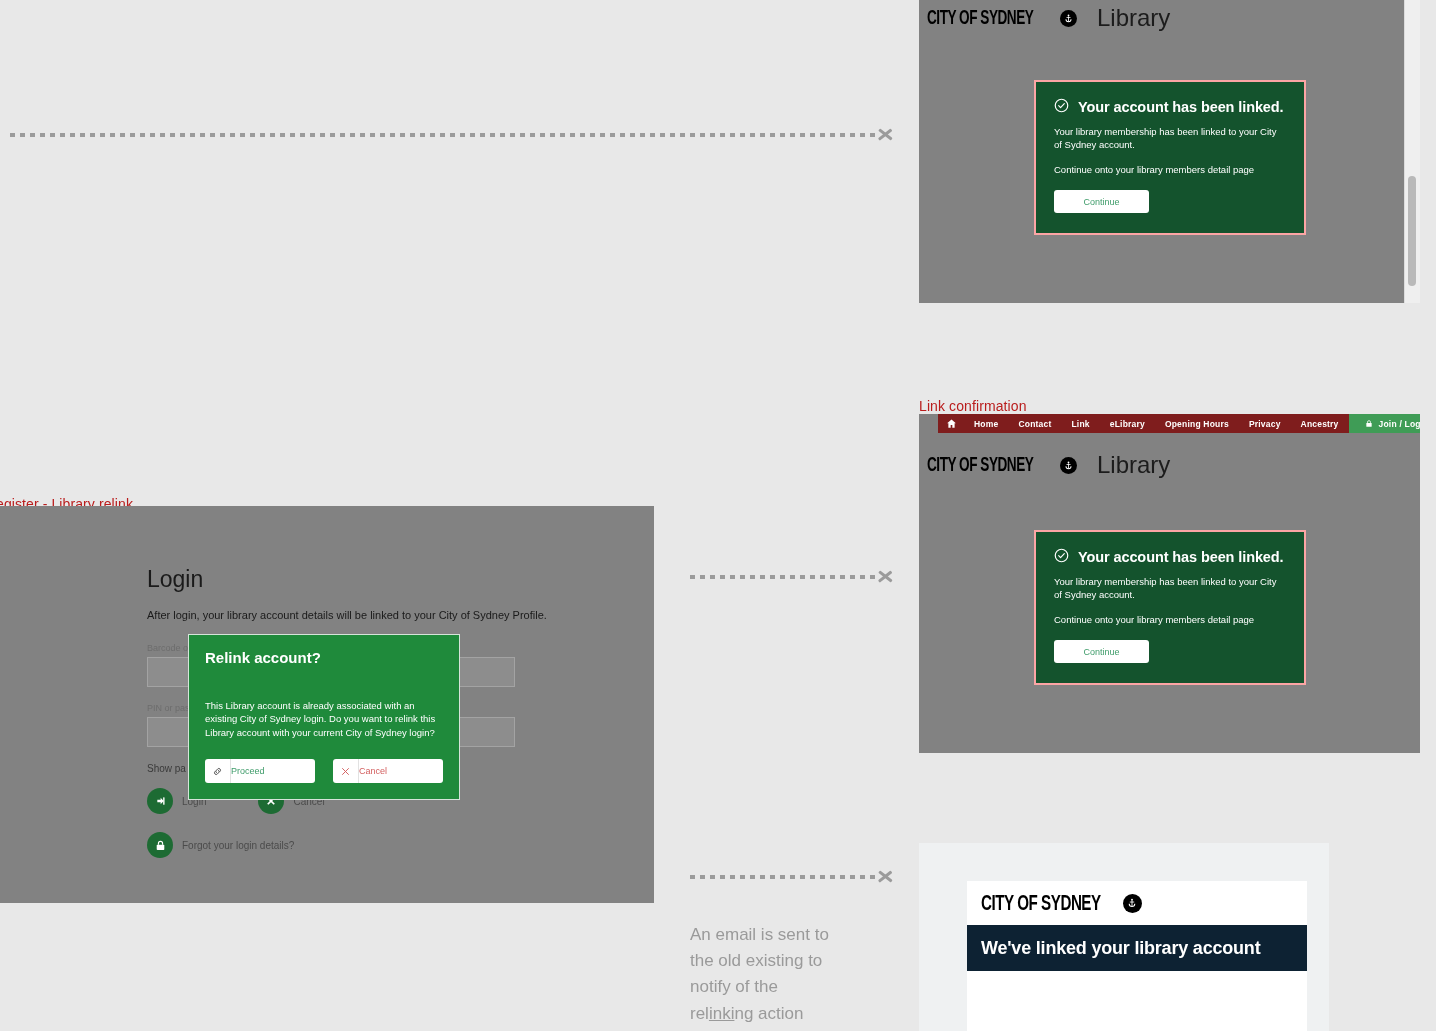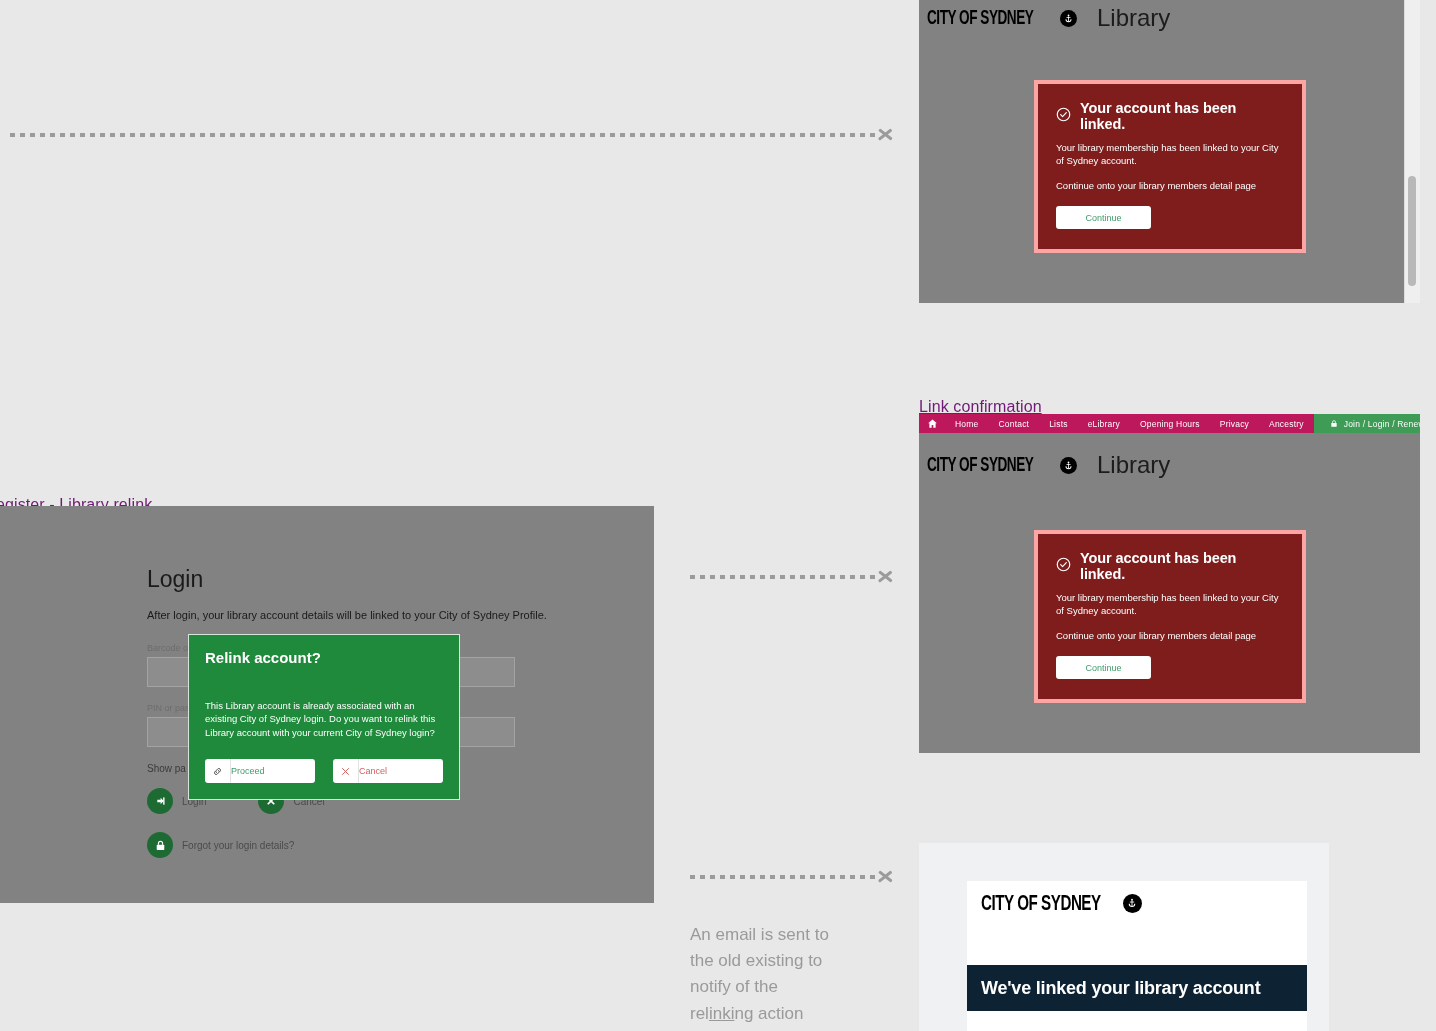--- a/index.html
+++ b/index.html
@@ -29,42 +29,41 @@
   .arrow .head::after {
     content: ""; position: absolute; left: 2px; width: 16px; height: 3.4px;
     background: #9b9b9b; border-radius: 1px;
   }
   .arrow .head::before { top: 4px;  transform: rotate(38deg);  transform-origin: left center; }
   .arrow .head::after  { top: 14px; transform: rotate(-38deg); transform-origin: left center; }
 
   
   .panel-label {
     position: absolute;
-    font-size: 16px;
-    color: #701a75;
+    font-size: 14px;
+    color: #b91c1c;
     letter-spacing: .1px;
     white-space: nowrap;
-    text-decoration: underline;
   }
 
   
   .panel { position: absolute; background: #828282; overflow: hidden; }
   .panel .scroll-track {
     position: absolute; top: 0; right: 0; width: 16px; height: 100%;
     background: #efefef; border-left: 1px solid #dcdcdc;
   }
   .panel .scroll-thumb {
     position: absolute; right: 4px; width: 8px; border-radius: 4px; background: #b9b9b9;
   }
 
   
   .site-nav {
     display: flex; align-items: center; height: 19px;
-    background: #be185d; color: #ffffff;
-    font-size: 8.5px; font-weight: normal; letter-spacing: .2px;
+    background: #7f1d1d; color: #ffffff;
+    font-size: 8.5px; font-weight: bold; letter-spacing: .2px; margin-left: 19px;
   }
   .site-nav .nav-home-icon { margin: 0 7px 0 8px; display: flex; align-items: center; }
   .site-nav .nav-item { padding: 0 10px; white-space: nowrap; cursor: pointer; }
   .site-nav .nav-spacer { flex: 1 1 auto; }
   .site-nav .nav-cta {
     display: flex; align-items: center; gap: 6px;
     background: #3f9c56; padding: 0 16px; height: 100%;
     white-space: nowrap;
   }
   .site-nav .nav-cta .lock { display: flex; align-items: center; }
@@ -81,21 +80,21 @@
   .brand-anchor {
     width: 17px; height: 17px; border-radius: 50%;
     background: #000; display: inline-flex; align-items: center; justify-content: center;
     margin-left: -14px;
   }
   .brand-sub { font-size: 24px; color: #1c1c1c; font-weight: 400; margin-left: 6px; }
 
   
   .success-card {
     position: absolute;
-    background: #7f1d1d; border: 4px solid #fca5a5;
+    background: #14532d; border: 2px solid #fca5a5;
     padding: 16px 18px 20px 18px; color: #ffffff;
   }
   .success-card .title {
     display: flex; align-items: center; gap: 9px;
     font-size: 14.5px; font-weight: bold; letter-spacing: -0.1px; margin-bottom: 10px;
   }
   .success-card .body { font-size: 9.5px; line-height: 1.35; max-width: 225px; }
   .success-card .body.second { margin-top: 12px; }
   .success-card .continue-btn {
     margin-top: 14px; width: 95px; height: 23px; background: #ffffff;
@@ -150,21 +149,21 @@
   }
   .note u { text-decoration-color: #9a9a9a; }
 
   
   .email-panel { position: absolute; background: #eff1f2; }
   .email-card { position: absolute; background: #ffffff; }
   .email-logo-bar { height: 44px; display: flex; align-items: center; padding-left: 14px; }
   .email-head {
     background: #0d2233; color: #ffffff; height: 46px;
     display: flex; align-items: center; padding-left: 14px;
-    font-size: 18px; font-weight: bold; letter-spacing: -0.2px; margin-top: 40px;
+    font-size: 18px; font-weight: bold; letter-spacing: -0.2px;
   }
   .email-body { padding: 16px 14px 0 14px; }
   .email-body p { font-size: 10px; color: #2b2b2b; margin-bottom: 11px; }
 </style>
 </head>
 <body>
 
 <div class="canvas">
 
   <div class="arrow" style="left:10px; top:124px; width:885px;">
@@ -217,21 +216,21 @@
   <div class="panel" style="left:919px; top:414px; width:501px; height:339px;">
 
     <nav class="site-nav">
       <span class="nav-home-icon">
         <svg width="11" height="11" viewBox="0 0 24 24" aria-hidden="true">
           <path d="M12 3L2.5 11.2h2.7V21h5v-5.6h3.6V21h5v-9.8h2.7z" fill="#ffffff"></path>
         </svg>
       </span>
       <span class="nav-item">Home</span>
       <span class="nav-item">Contact</span>
-      <span class="nav-item">Lists</span>
+      <span class="nav-item">Link</span>
       <span class="nav-item">eLibrary</span>
       <span class="nav-item">Opening Hours</span>
       <span class="nav-item">Privacy</span>
       <span class="nav-item">Ancestry</span>
       <span class="nav-spacer"></span>
       <span class="nav-cta">
         <span class="lock">
           <svg width="8" height="9" viewBox="0 0 24 24" aria-hidden="true">
             <rect x="4" y="10.5" width="16" height="11" rx="1.6" fill="#ffffff"></rect>
             <path d="M7.6 10.5V7.8a4.4 4.4 0 0 1 8.8 0v2.7" stroke="#ffffff" stroke-width="2.3" fill="none"></path>

